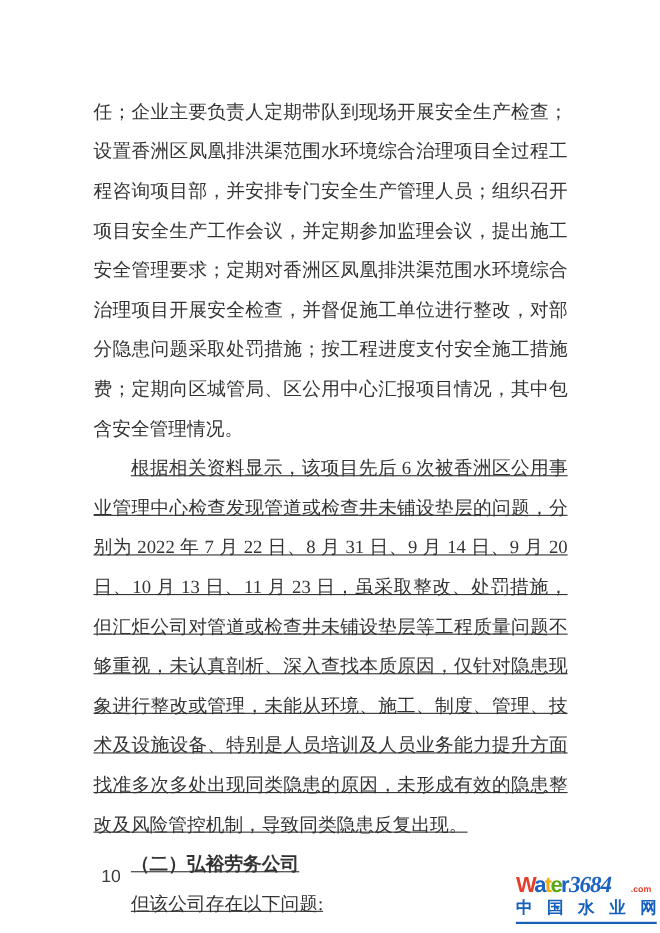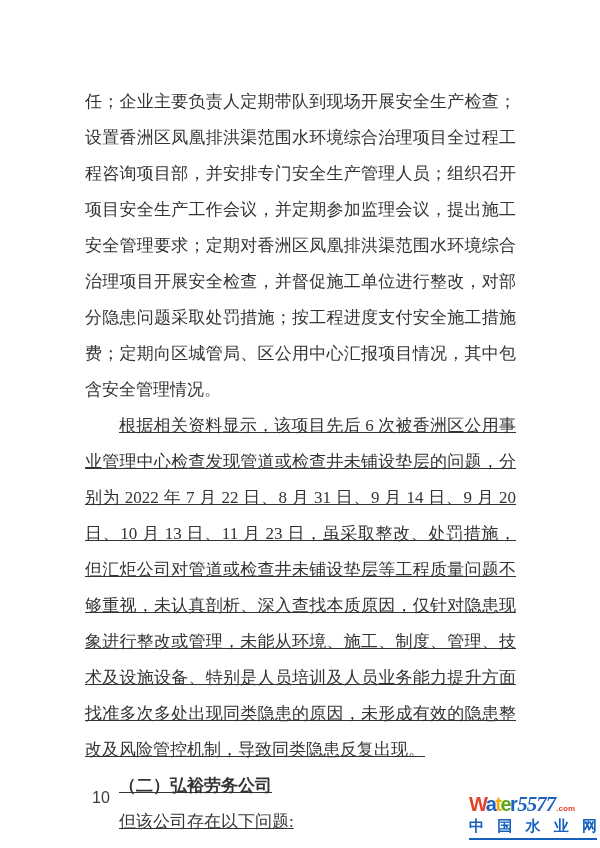--- a/index.html
+++ b/index.html
@@ -72,21 +72,21 @@
     font-style: italic;
     font-weight: bold;
     font-size: 21px;
     margin-left: 1px;
     letter-spacing: -1px;
   }
   .logo-tld {
     font-family: "Liberation Sans", sans-serif;
     font-weight: bold;
     font-size: 8px;
-    margin-left: 1px;
+    margin-left: 18px;
   }
   .logo-cn {
     display: flex;
     justify-content: space-between;
     font-weight: bold;
     font-size: 15px;
     line-height: 1.2;
     margin-top: 2px;
     padding-bottom: 3px;
     border-bottom: 2px solid;
@@ -103,21 +103,21 @@
       <p class="indent bold">（二）弘裕劳务公司</p>
       <p class="indent">但该公司存在以下问题:</p>
       <p class="indent">5. 未建立全员安全生产责任制。</p>
     </div>
 
   <div class="page-number">10</div>
 
   <div class="logo">
     <div class="logo-top">
       <span class="logo-water"><span style="color: rgb(229, 64, 43);">W</span><span style="color: rgb(27, 98, 195);">a</span><span style="color: rgb(242, 172, 14);">t</span><span style="color: rgb(91, 168, 18);">e</span><span style="color: rgb(27, 98, 195);">r</span></span>
-      <span class="logo-number" style="color: rgb(27, 98, 195);">5577</span>
+      <span class="logo-number" style="color: rgb(27, 98, 195);">3684</span>
       <span class="logo-tld" style="color: rgb(229, 64, 43);">.com</span>
     </div>
     <div class="logo-cn" style="color: rgb(21, 96, 189); border-bottom-color: rgb(21, 96, 189);">
         <span>中</span>
         <span>国</span>
         <span>水</span>
         <span>业</span>
         <span>网</span>
       </div>
   </div>

